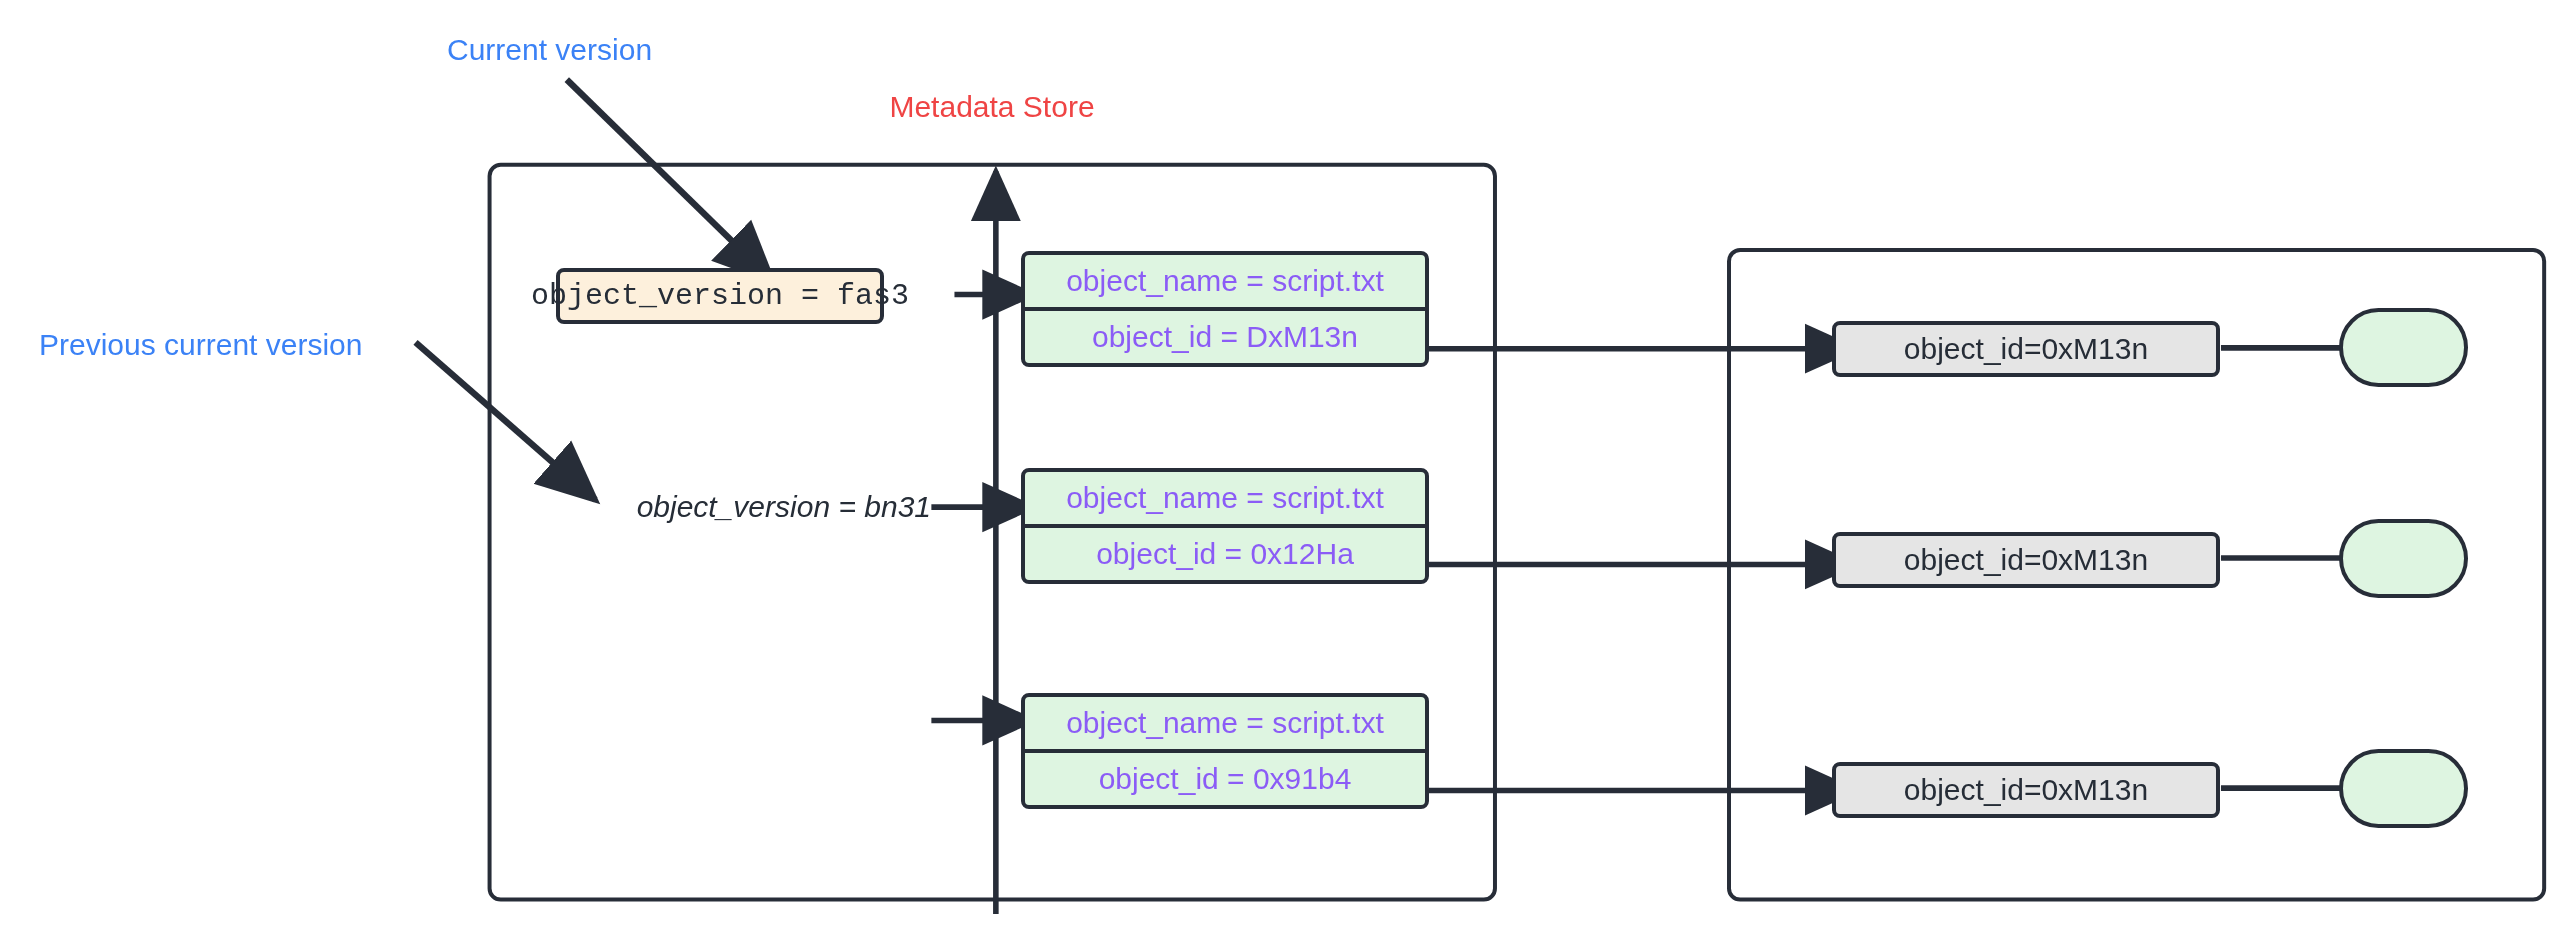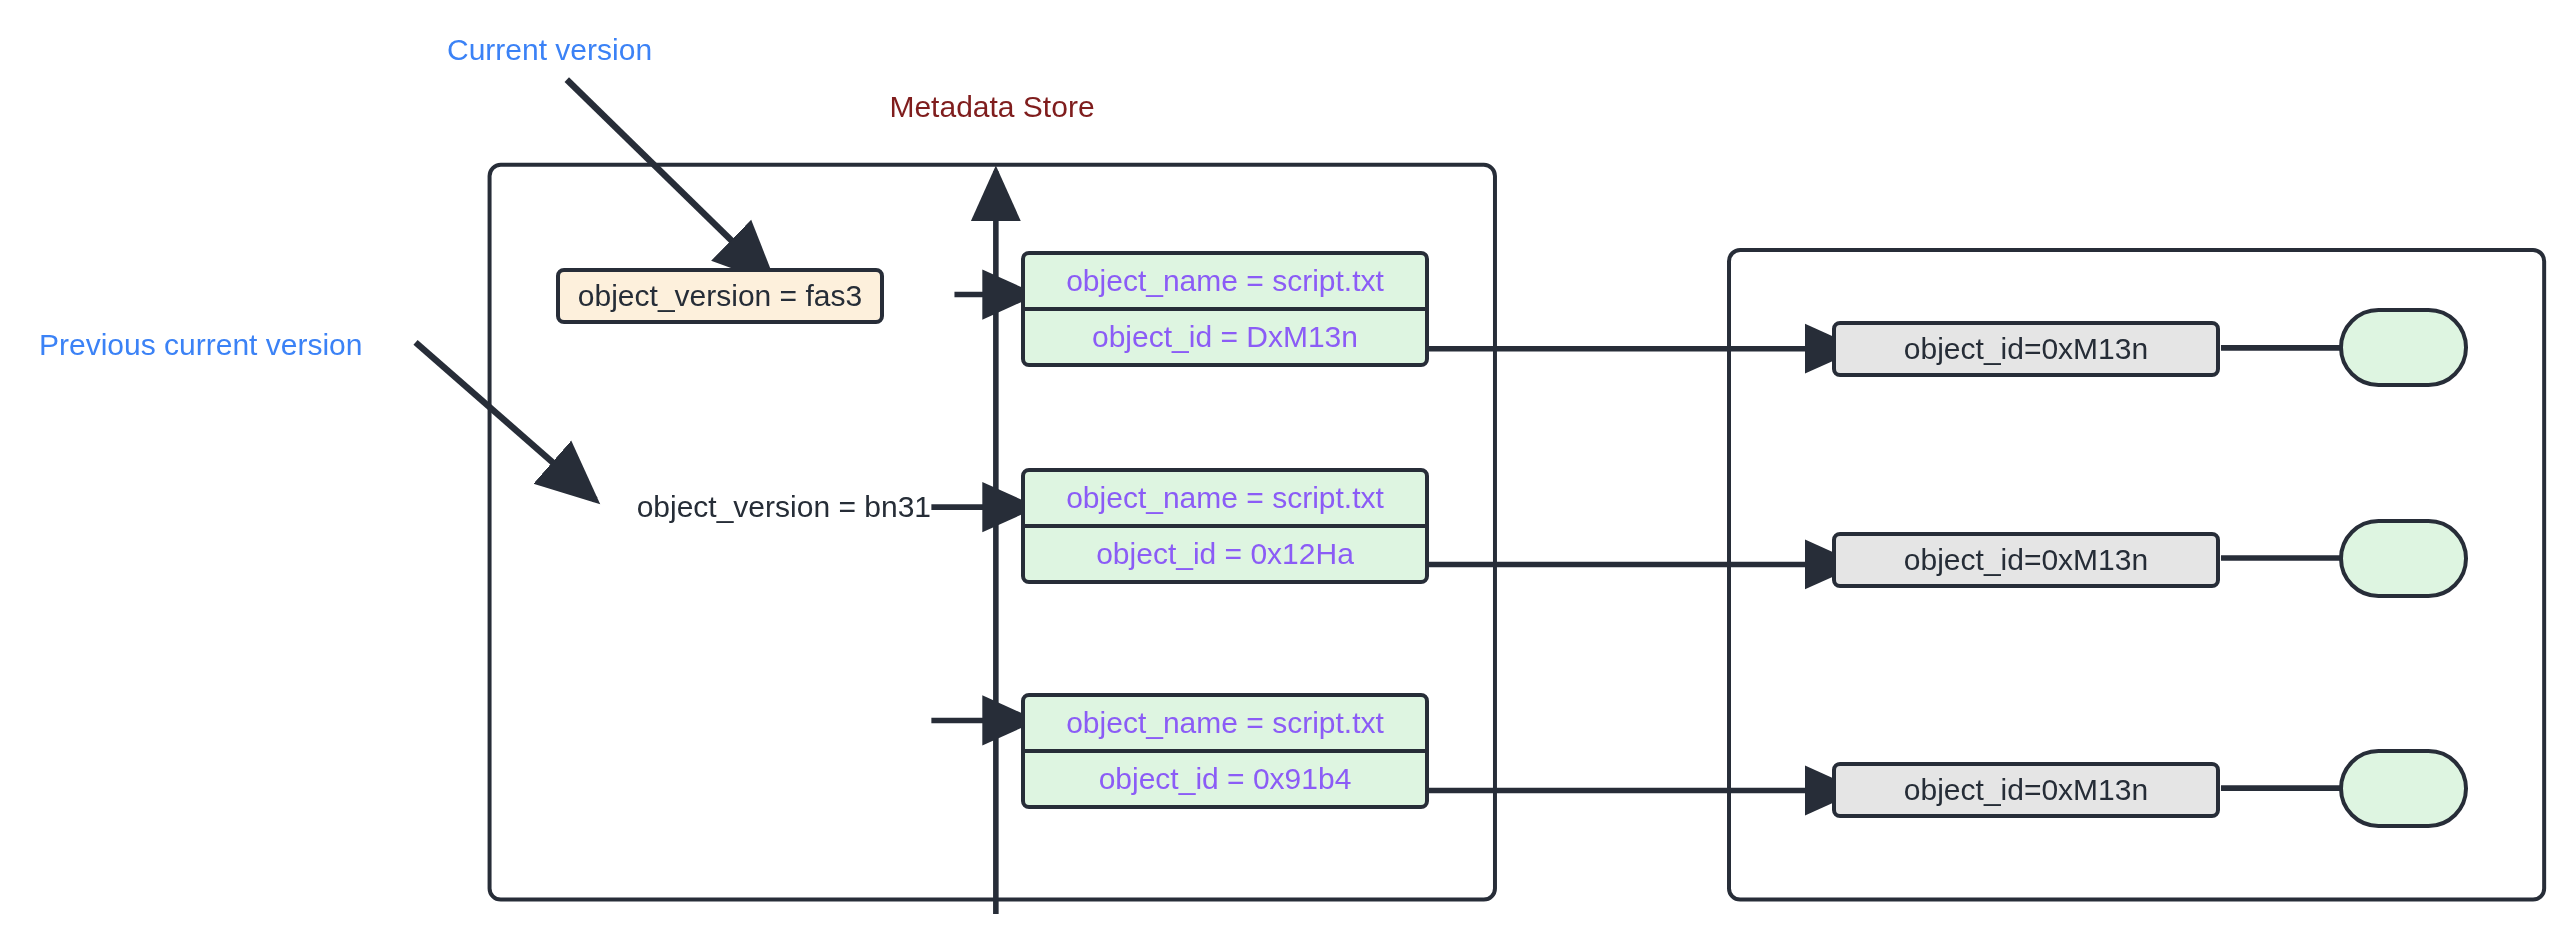--- a/index.html
+++ b/index.html
@@ -20,36 +20,37 @@
     position: absolute;
     left: 0;
     top: 0;
     width: 2576px;
     height: 937px;
     pointer-events: none;
   }
   .container-title {
     position: absolute;
     font-size: 30px;
-    color: #7f1d1d;
+    color: #ef4444;
     white-space: nowrap;
     text-align: center;
   }
   .callout-label {
     position: absolute;
     font-size: 30px;
     color: #3b82f6;
     white-space: nowrap;
   }
   .version-plain {
     position: absolute;
     font-size: 30px;
     color: #262d37;
     white-space: nowrap;
     text-align: right;
+    font-style: italic;
   }
   .node-box {
     position: absolute;
     box-sizing: border-box;
     border: 4px solid #272d38;
     border-radius: 8px;
     display: flex;
     align-items: center;
     justify-content: center;
     font-size: 30px;
@@ -127,21 +128,21 @@
     <line x1="2790" y1="990" x2="2942" y2="990" stroke="#272d38" stroke-width="7"></line>
   </svg>
 
   <div class="container-title" style="left:801px; top:90px; width:382px;">Metadata Store</div>
 
 
   <div class="callout-label" style="left:447px; top:33px;">Current version</div>
 
   <div class="callout-label" style="left:39px; top:328px;">Previous current version</div>
 
-  <div class="node-box node-orange" style="left:556px; top:268px; width:328px; height:56px;">
+  <div class="node-box node-orange" style="left:556px; top:268px; width:328px; height:56px;font-family:Liberation Mono, monospace;">
     <span>object_version = fas3</span>
   </div>
 
   <div class="version-plain" style="left:533px; top:490px; width:398px;">
     <span>object_version = bn31</span>
   </div>
 
 
   <div class="record-box" style="left:1021px; top:251px; width:408px; height:116px;">
     <div class="record-row top">object_name = script.txt</div>

